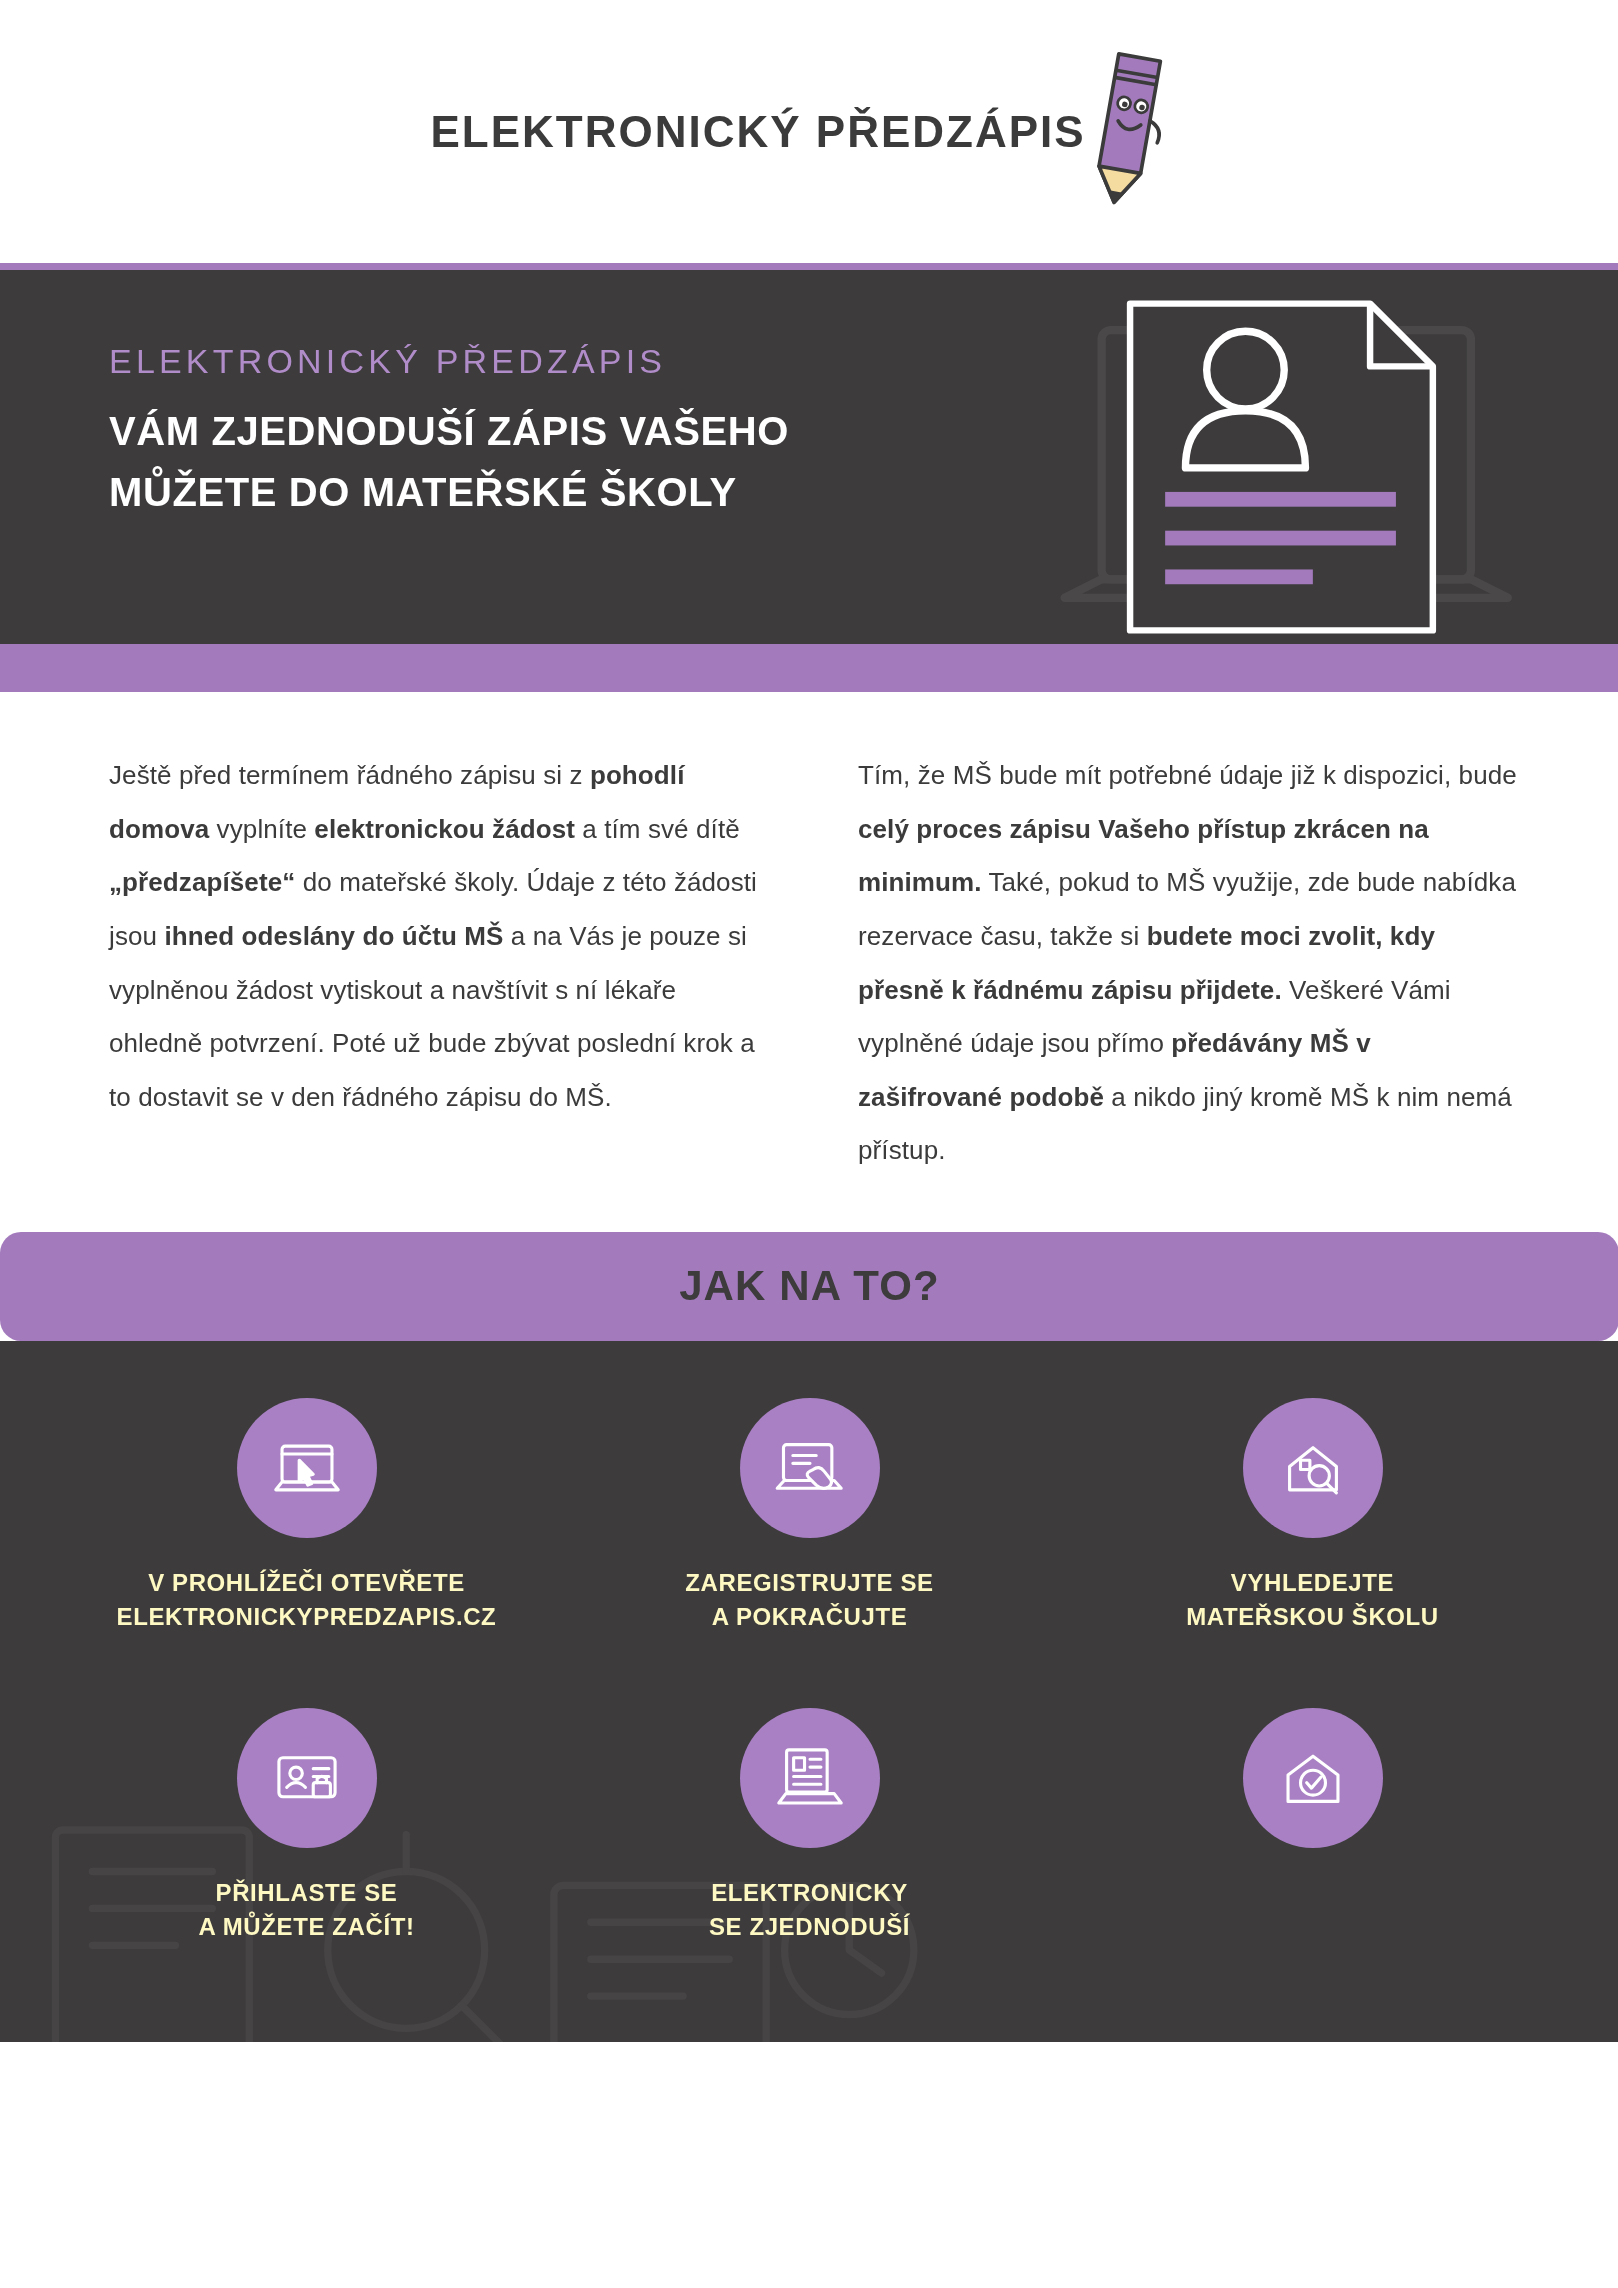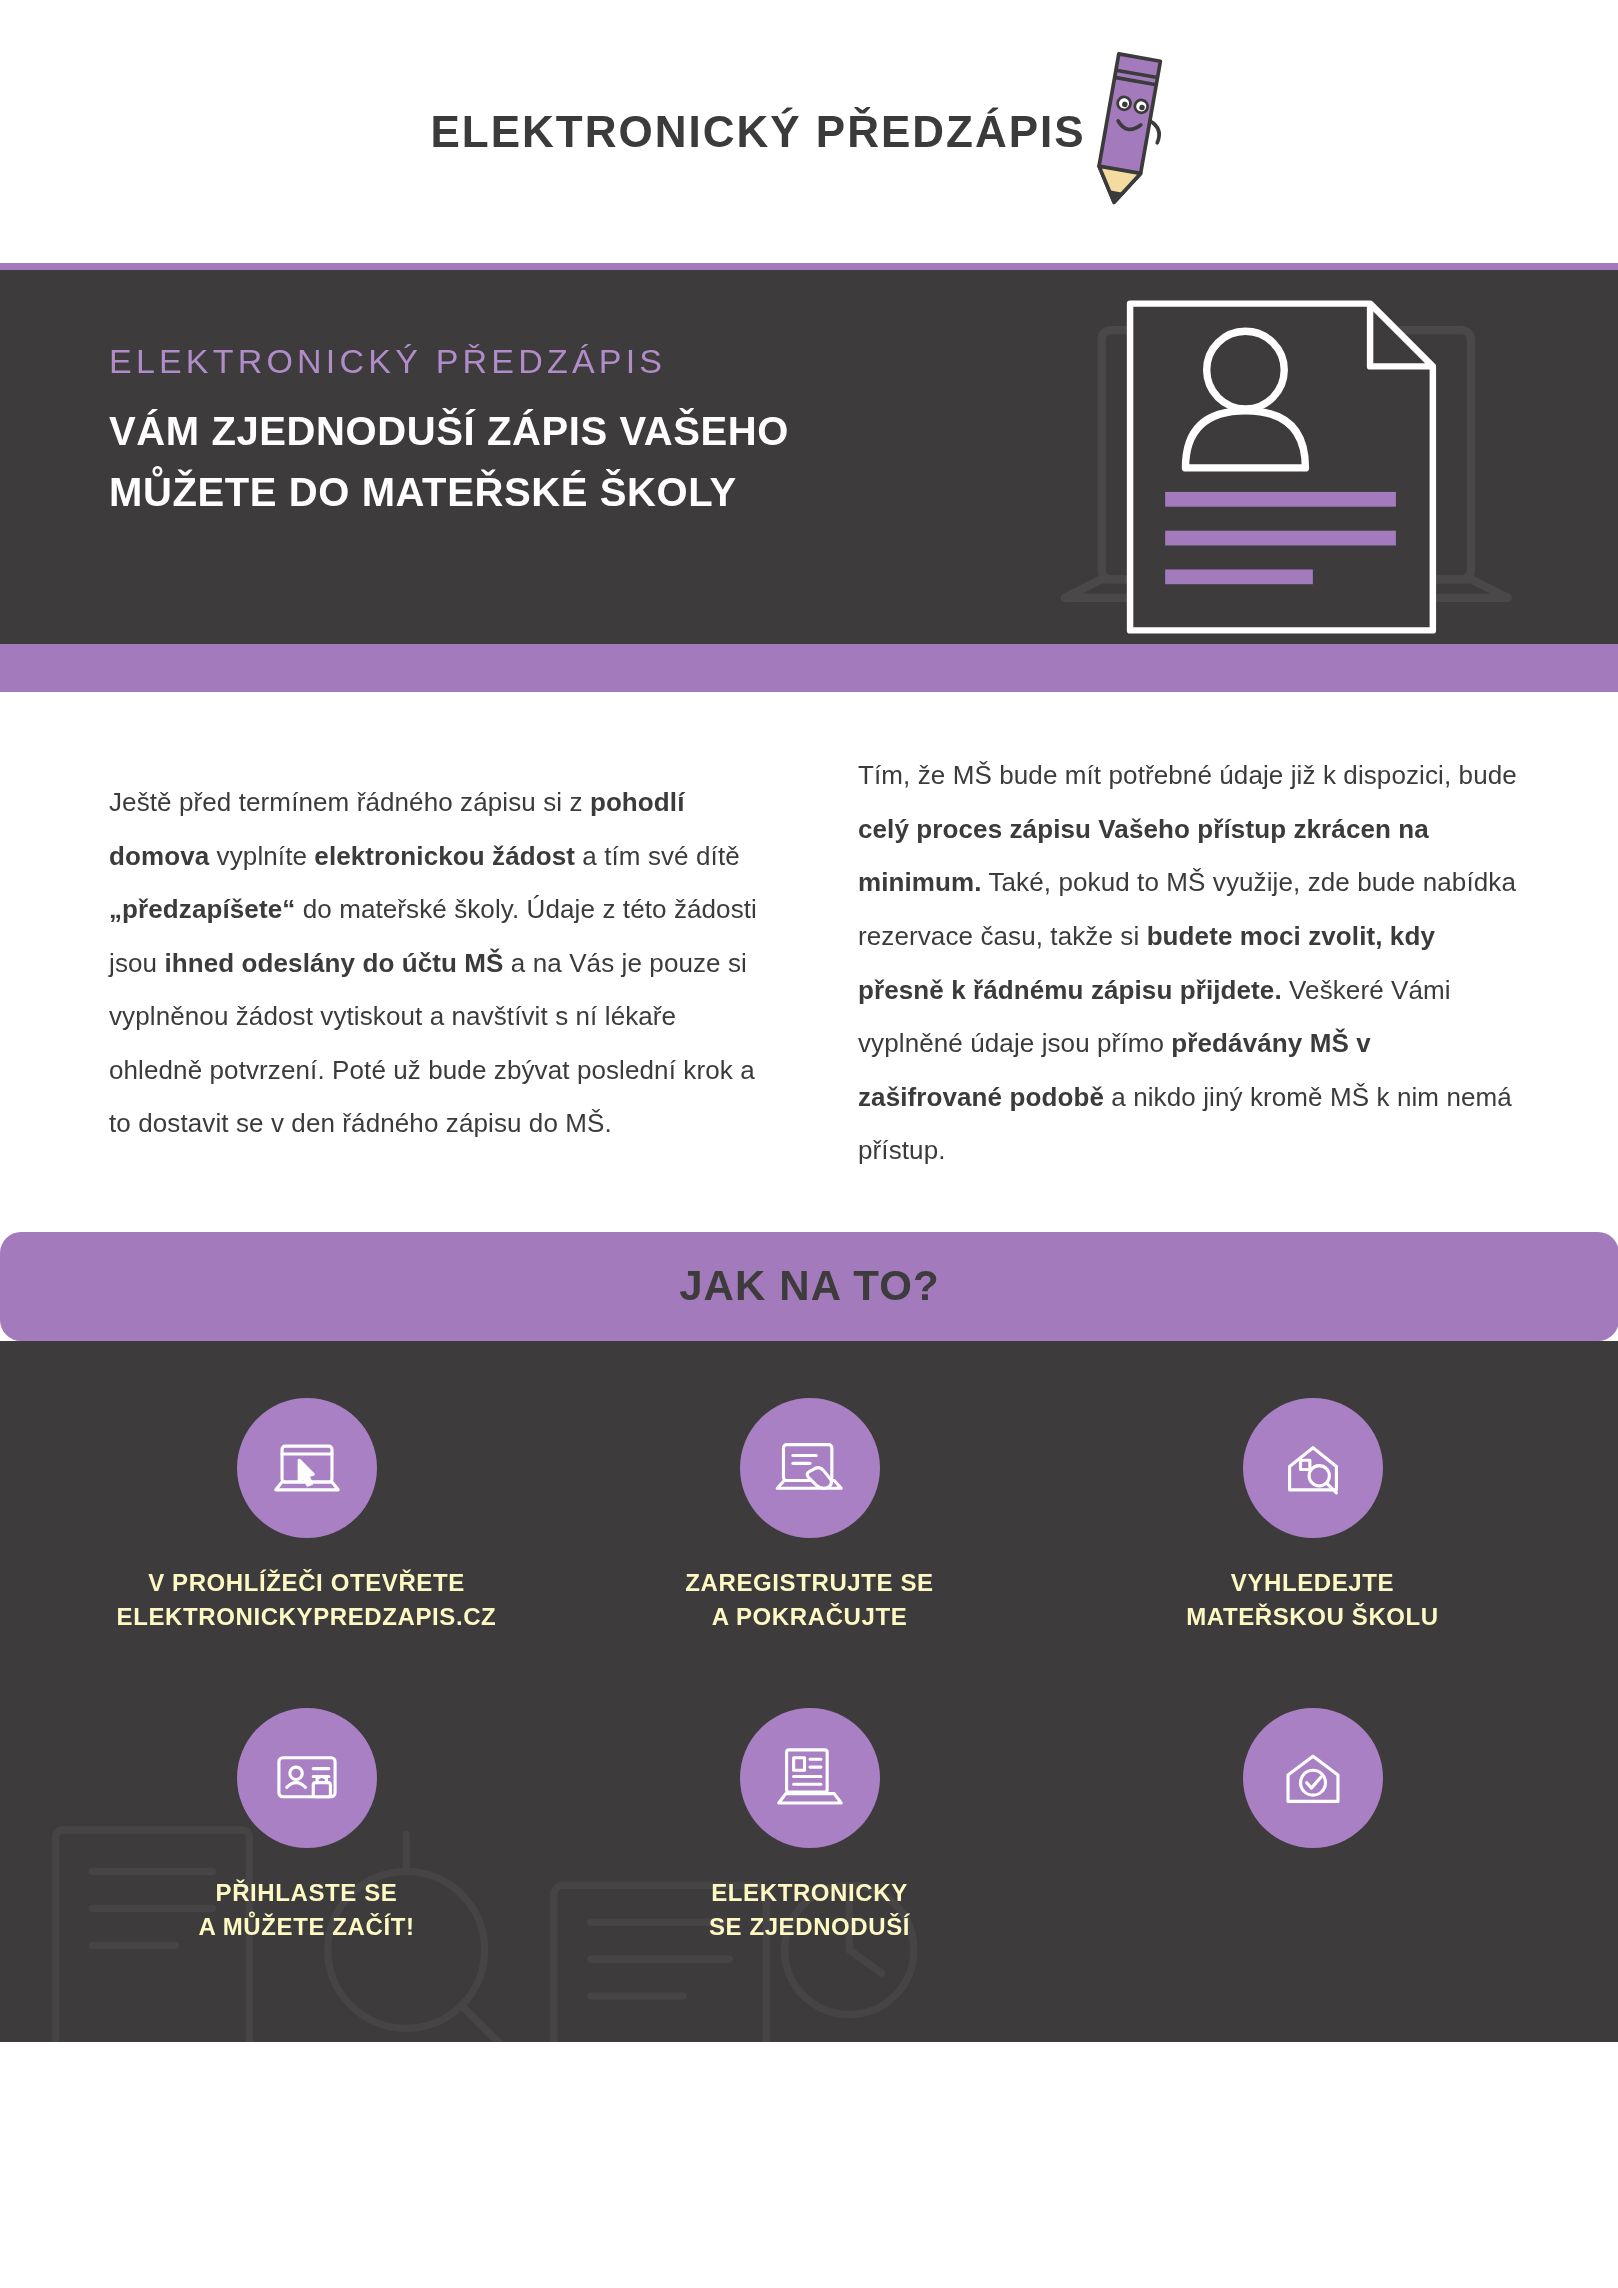--- a/index.html
+++ b/index.html
@@ -101,21 +101,20 @@
     background: #a37bbd;
     width: 100%;
   }
 
   
   .body-cols {
     display: flex;
     gap: 89px;
     padding: 57px 101px 54px 109px;
     background: #ffffff;
-    align-items: center;
   }
   .col {
     flex: 1;
     font-size: 26px;
     line-height: 2.06;
     color: #3b3b3b;
     letter-spacing: 0.1px;
   }
   .col b { font-weight: bold; }
 

